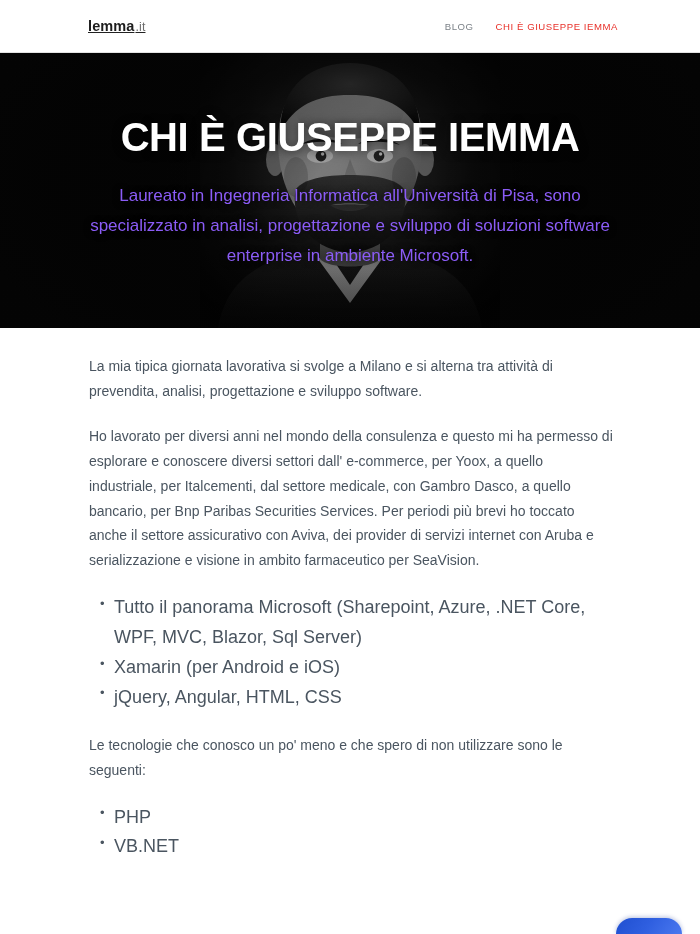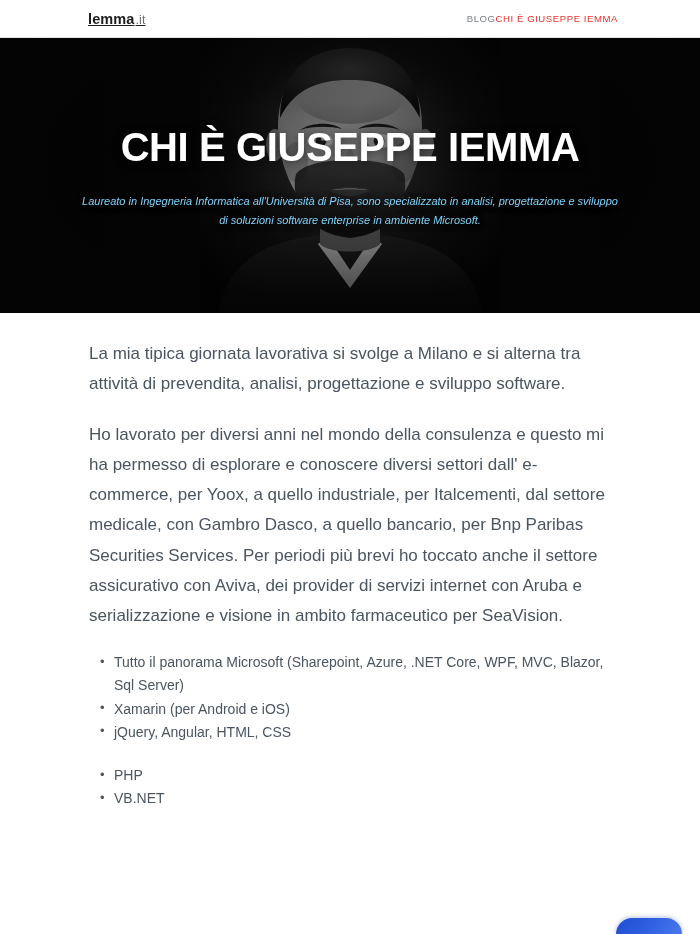--- a/index.html
+++ b/index.html
@@ -10,21 +10,21 @@
     height: 934px;
     overflow: hidden;
     background: #ffffff;
     font-family: "Liberation Sans", sans-serif;
     color: #4a5560;
     position: relative;
   }
 
   
   .site-header {
-    height: 38px;
+    height: 53px;
     background: #ffffff;
     border-bottom: 1px solid #e3e3e3;
     display: flex;
     align-items: center;
     justify-content: space-between;
     padding: 0 82px 0 88px;
   }
   .brand {
     font-size: 14.5px;
     letter-spacing: 0.1px;
@@ -37,20 +37,21 @@
   }
   .brand .brand-tld {
     font-weight: normal;
     color: #6d6d6d;
     font-size: 12.5px;
     margin-left: 1px;
   }
   .main-nav {
     display: flex;
     align-items: flex-start;
+    gap: 22px;
   }
   .nav-link {
     font-size: 9.6px;
     letter-spacing: 0.55px;
     text-decoration: none;
     white-space: nowrap;
     font-weight: normal;
   }
   .nav-link.is-muted { color: #7c8288; }
   .nav-link.is-active { color: #e8312a; }
@@ -96,46 +97,45 @@
     margin: 0 0 22px 0;
     font-size: 40px;
     line-height: 1.08;
     font-weight: bold;
     letter-spacing: -0.4px;
     color: #ffffff;
     text-shadow: 0 1px 10px rgba(0,0,0,0.55);
   }
   .hero-subtitle {
     margin: 0;
-    font-size: 11px;
+    font-size: 17px;
     line-height: 1.78;
-    color: #7dd3fc;
+    color: #8b5cf6;
     font-weight: normal;
     text-shadow: 0 1px 7px rgba(0,0,0,0.75);
-    font-style: italic;
   }
 
   
   .article {
     padding: 26px 86px 0 89px;
   }
   .article p {
     margin: 0 0 20px 0;
-    font-size: 17px;
+    font-size: 14px;
     line-height: 1.78;
     color: #4a5560;
   }
   .article ul {
     margin: 0 0 20px 0;
     padding-left: 25px;
     list-style: none;
   }
   .article li {
     position: relative;
-    font-size: 14px;
+    font-size: 18px;
     line-height: 1.66;
     color: #4a5560;
     padding-left: 0;
   }
   .article li::before {
     content: "\2022";
     position: absolute;
     left: -14px;
     top: -0.5px;
     color: #4a5560;
@@ -259,20 +259,21 @@
 
   <p>La mia tipica giornata lavorativa si svolge a Milano e si alterna tra attività di prevendita, analisi, progettazione e sviluppo software.</p>
   <p>Ho lavorato per diversi anni nel mondo della consulenza e questo mi ha permesso di esplorare e conoscere diversi settori dall' e-commerce, per Yoox, a quello industriale, per Italcementi, dal settore medicale, con Gambro Dasco, a quello bancario, per Bnp Paribas Securities Services.  Per periodi più brevi ho toccato anche il settore assicurativo con Aviva, dei provider di servizi internet con Aruba e serializzazione e visione in ambito farmaceutico per SeaVision.</p>
 
   <ul>
     <li>Tutto il panorama Microsoft (Sharepoint, Azure, .NET Core, WPF, MVC, Blazor, Sql Server)</li>
     <li>Xamarin (per Android e iOS)</li>
     <li>jQuery, Angular, HTML, CSS</li>
   </ul>
 
+  <p>Le tecnologie che conosco un po' meno e che spero di non utilizzare sono le seguenti:</p>
 
   <ul>
     <li>PHP</li>
     <li>VB.NET</li>
 
   </ul>
 
 </main>
 
 <div class="chat-widget"></div>

